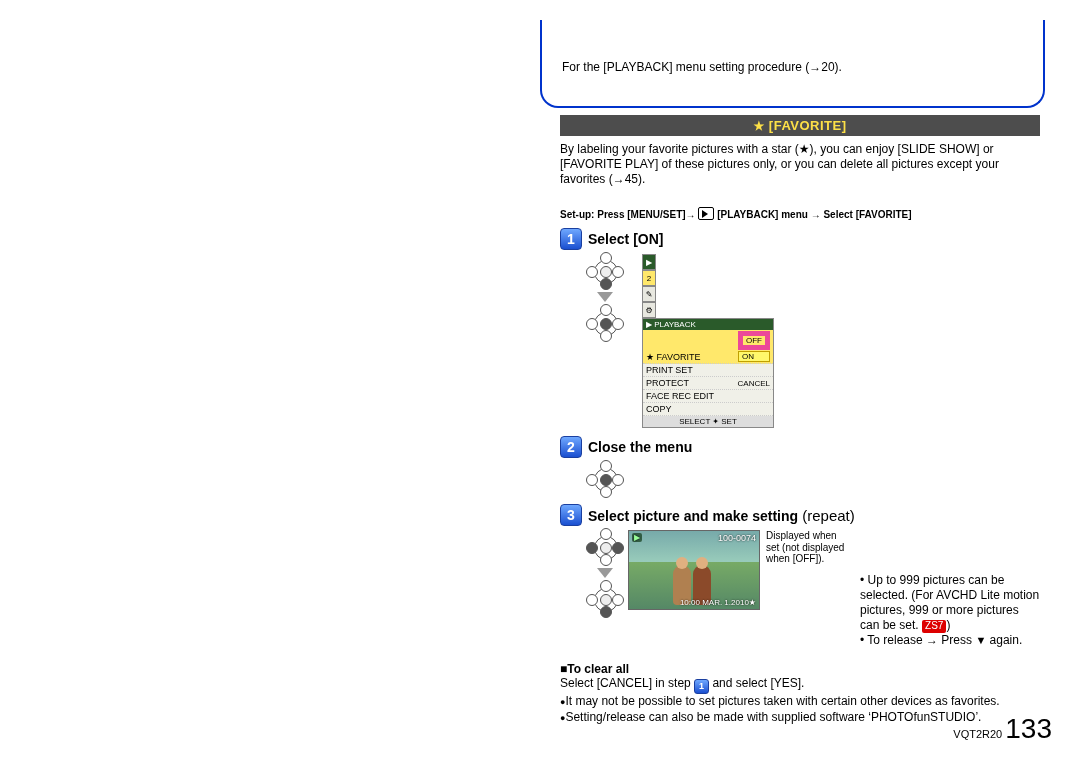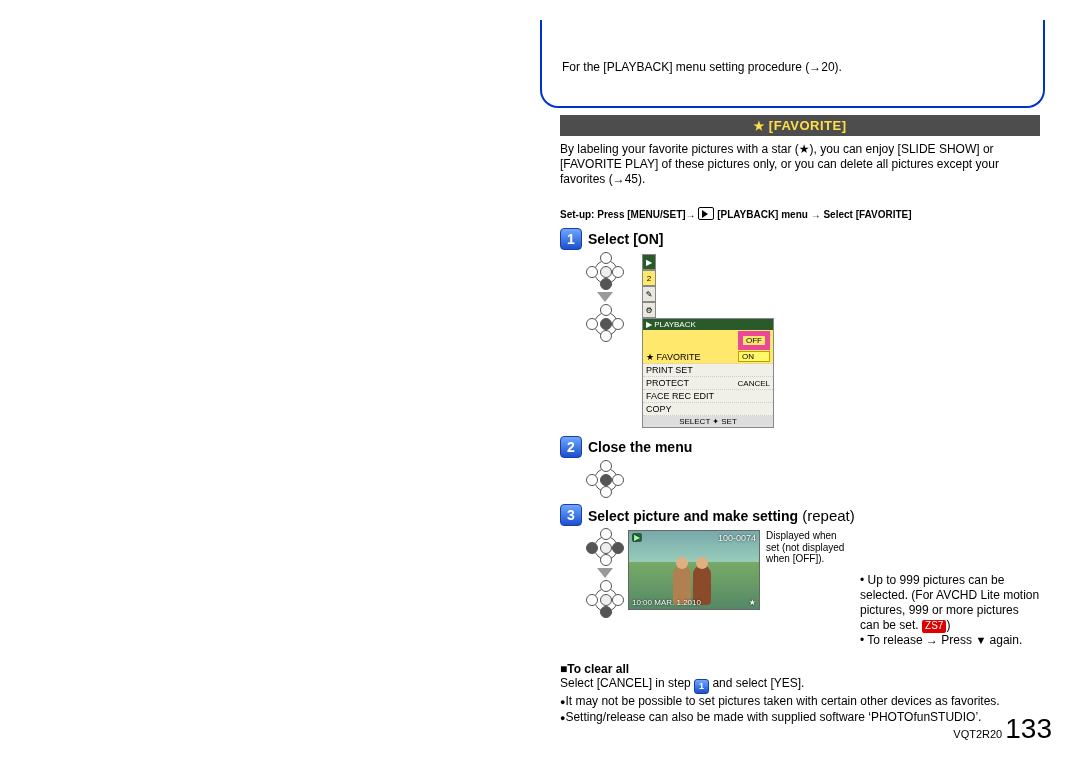--- a/index.html
+++ b/index.html
@@ -238,21 +238,21 @@
   .photo-sim .overlay-tr {
     position:absolute; top:2px; right:3px;
     color:#fff;font-size:9px;
     text-shadow:0 0 2px #000;
   }
   .photo-sim .overlay-bl {
     position:absolute; bottom:2px; left:3px; right:3px;
     color:#fff;font-size:8px;
     text-shadow:0 0 2px #000;
     display:flex;
-    justify-content:space-between;
+    justify-content:flex-end;
   }
   .photo-sim .overlay-tl {
     position:absolute; top:2px; left:3px;
     color:#9f9;font-size:8px;
     text-shadow:0 0 2px #000;
     background:rgba(0,40,0,0.6);
     padding:0 2px;
     border-radius:2px;
   }
   .caption-right {

